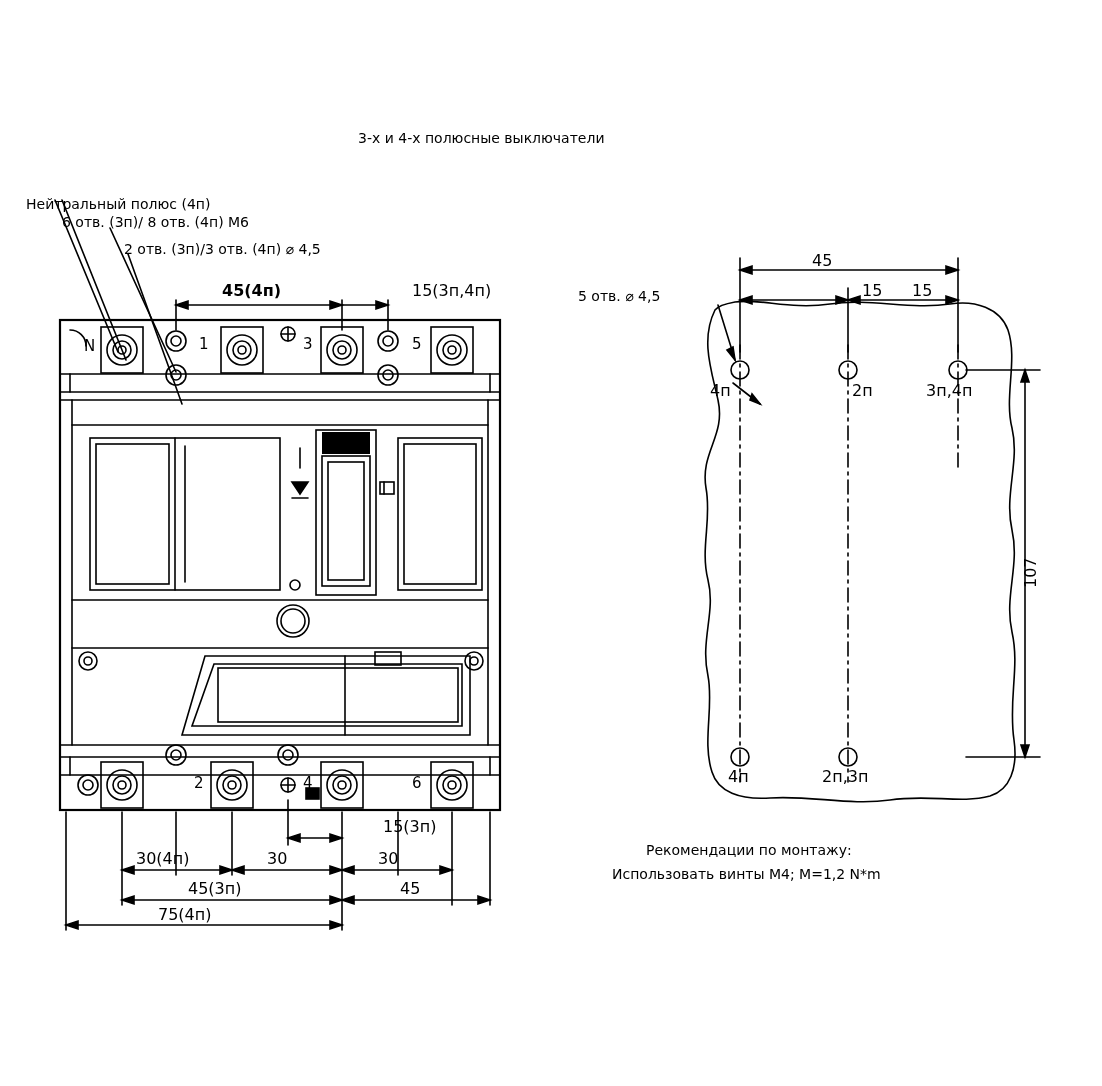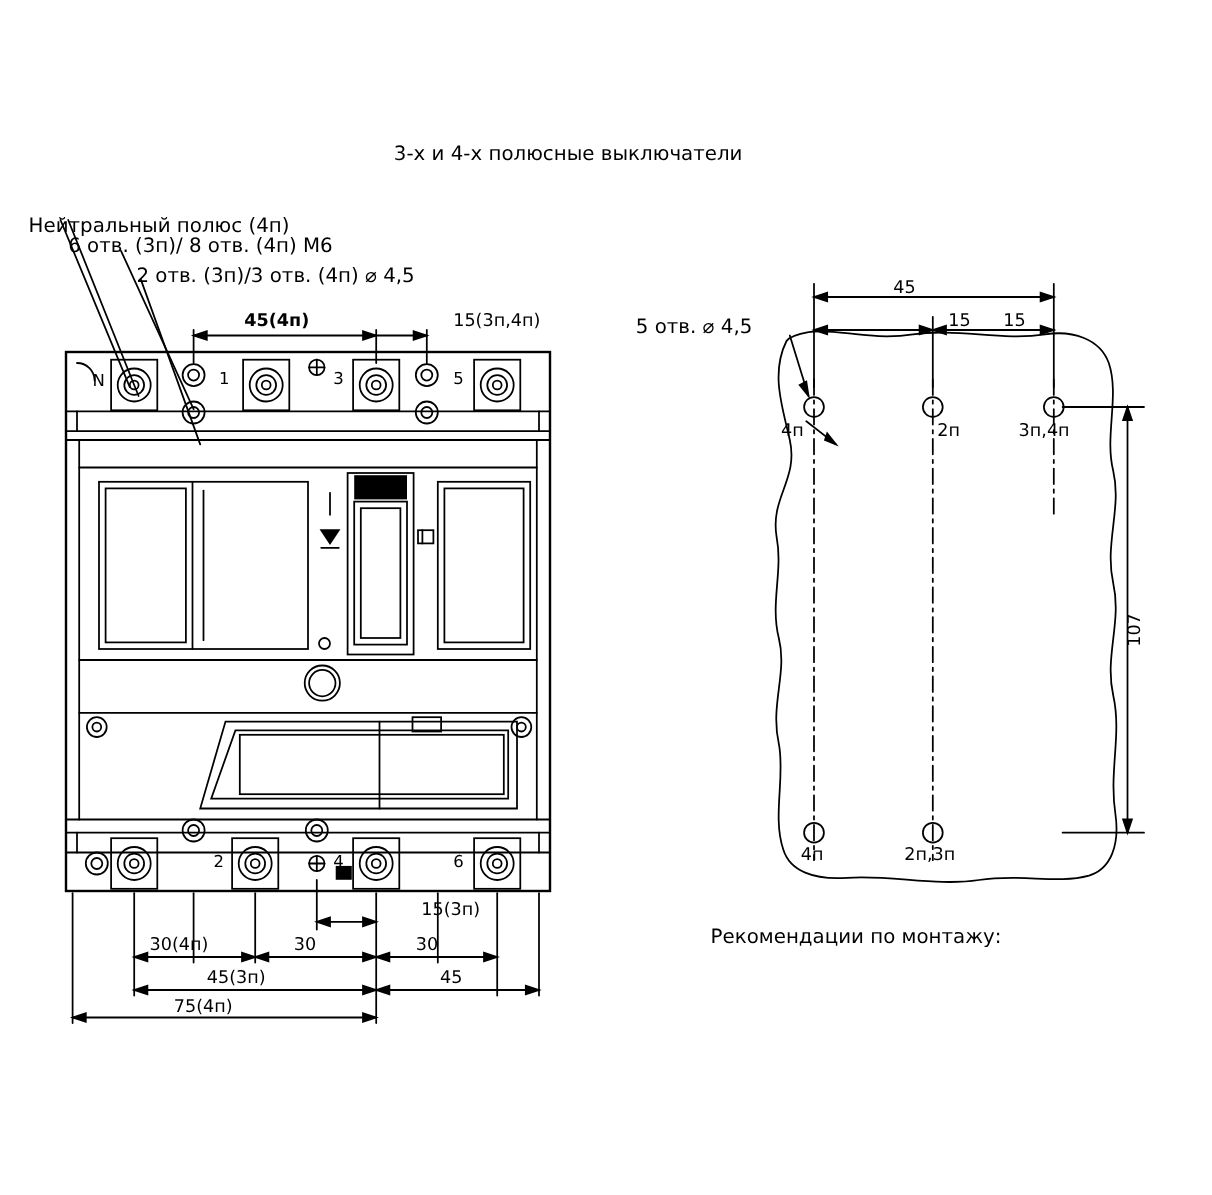--- a/index.html
+++ b/index.html
@@ -15,21 +15,21 @@
     color: #000000;
     overflow: hidden;
   }
   .lbl {
     position: absolute;
     white-space: nowrap;
     font-family: "DejaVu Sans", sans-serif;
     color: #000;
     line-height: 1.15;
   }
-  .t17 { font-size: 18px; }
+  .t17 { font-size: 14px; }
   .t16 { font-size: 16px; }
   .t15 { font-size: 15px; }
   .rot {
     transform: rotate(-90deg);
     transform-origin: left top;
   }
   svg { position: absolute; left: 0; top: 0; }
 </style>
 </head>
 <body>
@@ -319,14 +319,15 @@
   <div class="lbl t16" style="left:912px; top:282px;">15</div>
   <div class="lbl t16 rot" style="left:1022px; top:588px;">107</div>
 
   <div class="lbl t16" style="left:710px; top:382px;">4п</div>
   <div class="lbl t16" style="left:852px; top:382px;">2п</div>
   <div class="lbl t16" style="left:926px; top:382px;">3п,4п</div>
   <div class="lbl t16" style="left:728px; top:768px;">4п</div>
   <div class="lbl t16" style="left:822px; top:768px;">2п,3п</div>
 
   <div class="lbl t17" style="left:612px; top:842px;margin-left:34px;">Рекомендации по монтажу:</div>
+  <div class="lbl t17" style="left:612px; top:866px;">Использовать винты М4; М=1,2 N*m</div>
 
 </div>
 
 </body></html>

